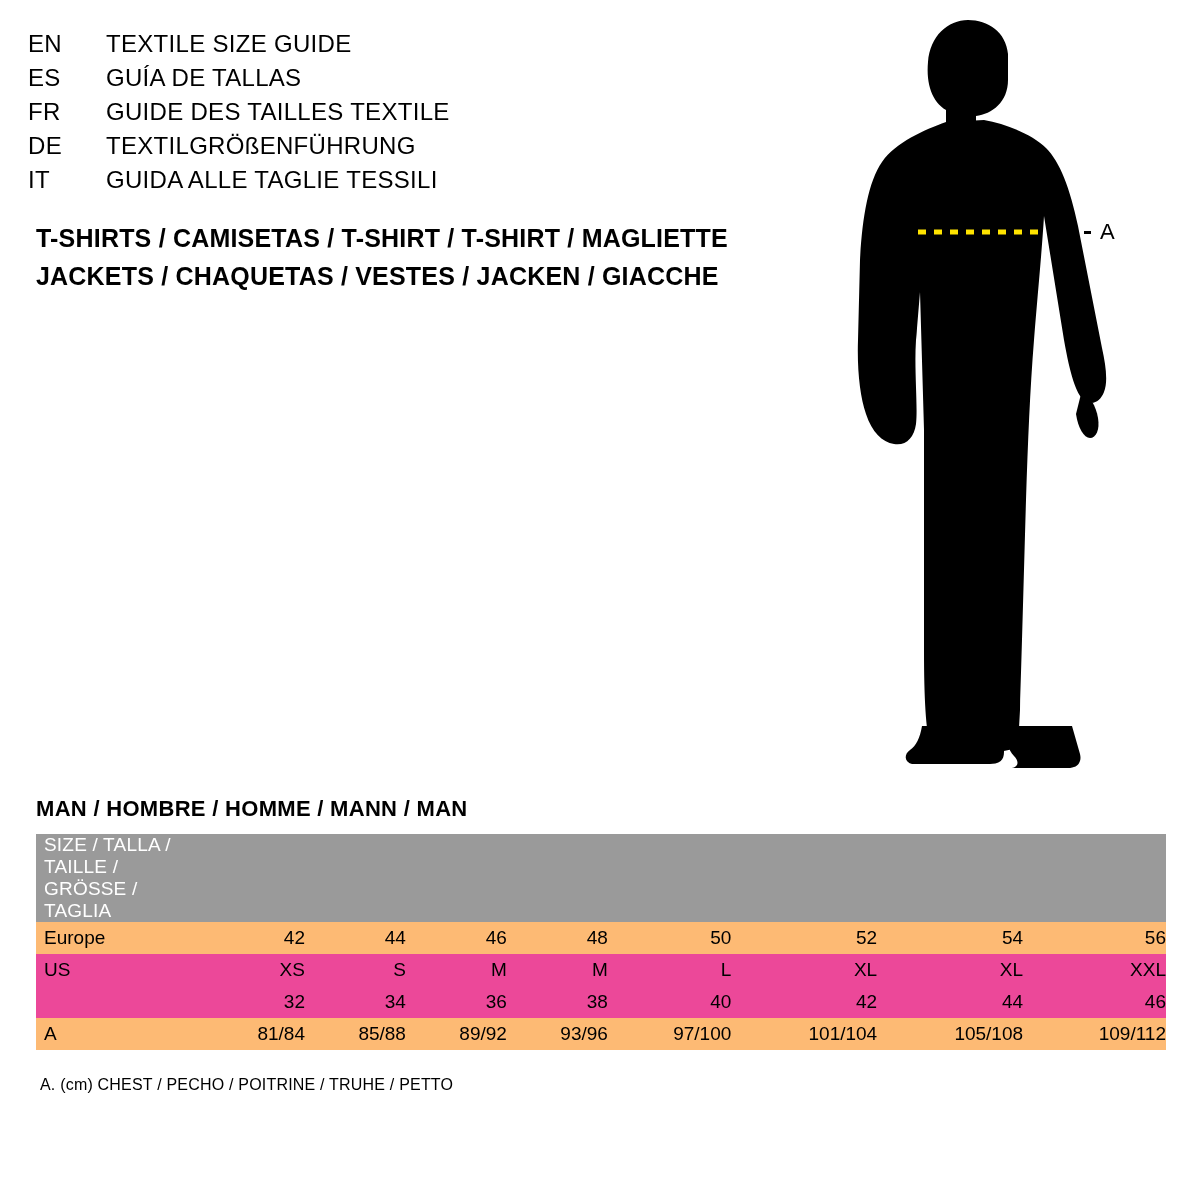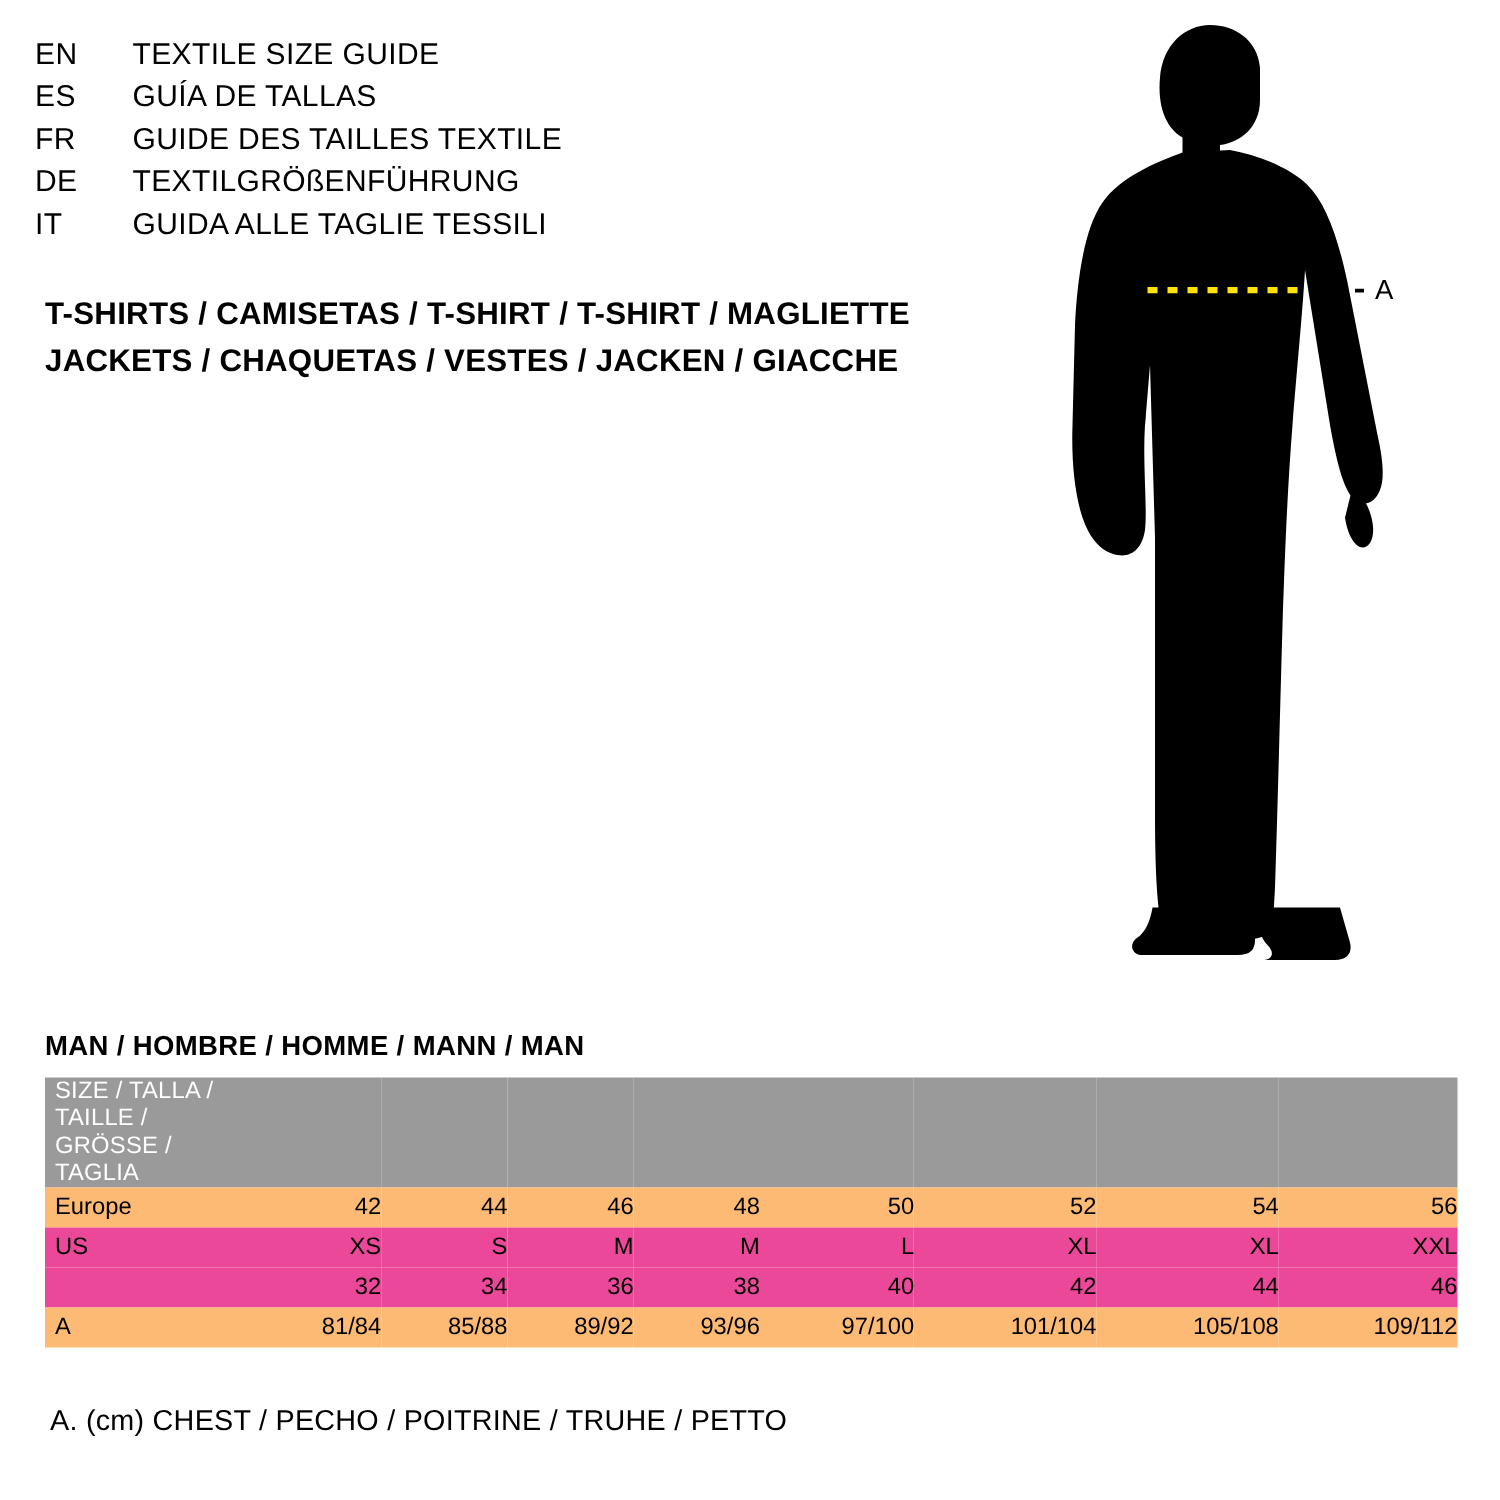--- a/index.html
+++ b/index.html
@@ -35,21 +35,21 @@
     flex: 0 0 78px;
   }
   .lang-text {
     flex: 1 1 auto;
   }
 
   
   .category-block {
     position: absolute;
     left: 36px;
-    top: 232px;
+    top: 219px;
     width: 760px;
   }
   .category-line {
     font-size: 25px;
     font-weight: bold;
     line-height: 38px;
     letter-spacing: 0.2px;
     white-space: nowrap;
   }
 
@@ -77,21 +77,21 @@
     top: 231px;
     width: 34px;
     height: 3px;
     background: repeating-linear-gradient(to right, #000 0 7px, transparent 7px 13px);
   }
 
   
   .table-section {
     position: absolute;
     left: 36px;
-    top: 824px;
+    top: 796px;
     width: 1130px;
   }
   .table-title {
     font-size: 22px;
     font-weight: bold;
     letter-spacing: 0.3px;
     margin-bottom: 12px;
   }
   table.size-table {
     width: 1130px;
@@ -122,22 +122,22 @@
     margin-left: 21px;
   }
   .cell {
     text-align: right;
   }
 
   
   .footnote {
     position: absolute;
     left: 40px;
-    top: 1123px;
-    font-size: 23px;
+    top: 1076px;
+    font-size: 16px;
     letter-spacing: 0.2px;
   }
 </style>
 </head>
 <body>
 
 <div class="lang-block">
   <div class="lang-row">
     <div class="lang-code">EN</div>
     <div class="lang-text">TEXTILE SIZE GUIDE</div>

